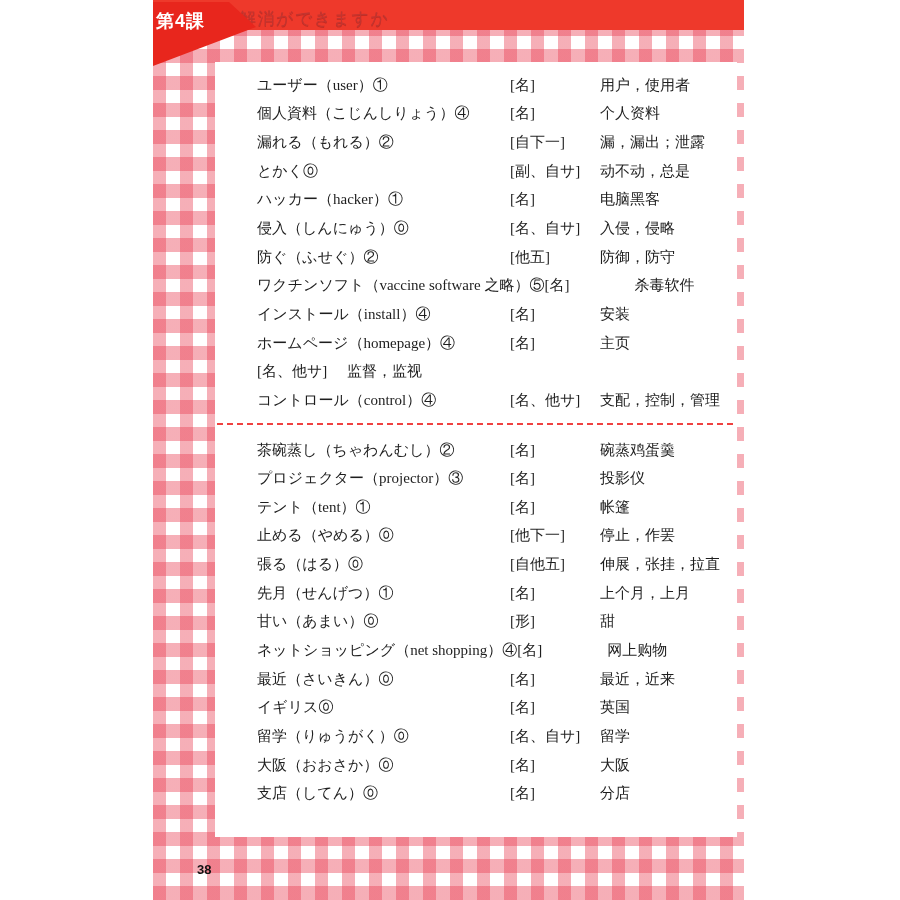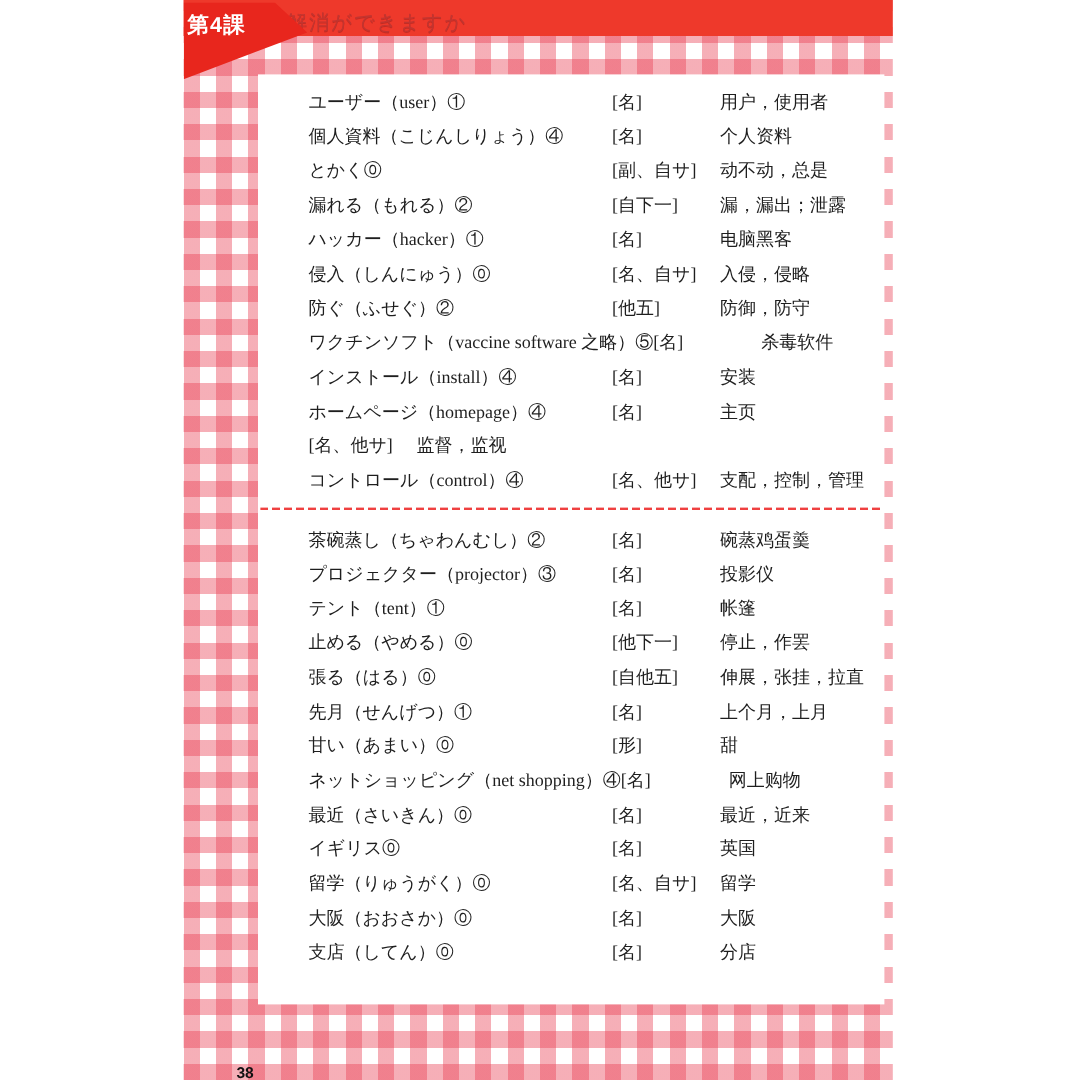--- a/index.html
+++ b/index.html
@@ -37,21 +37,21 @@
                color:#1e1e1e; font-size:15px; }
   .vocab-word    { min-width:253px; flex-shrink:0; }
   .vocab-pos     { width:90px; flex-shrink:0; }
   .vocab-meaning { flex:1; }
 
   .section-divider { height:2px; margin:8px 2px 0 2px;
       background:repeating-linear-gradient(90deg,#ef4140 0 6px, rgba(0,0,0,0) 6px 10px); }
 
   .page-number { position:absolute; left:44px; top:862px; z-index:2;
                  color:#111; font-size:13px; font-weight:bold;
-                 font-family:"Liberation Sans","DejaVu Sans",sans-serif;margin-top:24px; }
+                 font-family:"Liberation Sans","DejaVu Sans",sans-serif; }
 </style>
 </head>
 <body>
 
 <div class="page">
 
   <div class="banner"></div>
 
   <div class="lesson-title">解消ができますか</div>
 
@@ -67,32 +67,32 @@
     <span class="vocab-meaning">用户，使用者</span>
   </div>
 
   <div class="vocab-row">
     <span class="vocab-word">個人資料（こじんしりょう）④</span>
     <span class="vocab-pos">[名]</span>
     <span class="vocab-meaning">个人资料</span>
   </div>
 
   <div class="vocab-row">
+    <span class="vocab-word">漏れる（もれる）②</span>
+    <span class="vocab-pos">[自下一]</span>
+    <span class="vocab-meaning">漏，漏出；泄露</span>
+  </div>
+
+  <div class="vocab-row">
     <span class="vocab-word">とかく⓪</span>
     <span class="vocab-pos">[副、自サ]</span>
     <span class="vocab-meaning">动不动，总是</span>
   </div>
 
   <div class="vocab-row">
-    <span class="vocab-word">漏れる（もれる）②</span>
-    <span class="vocab-pos">[自下一]</span>
-    <span class="vocab-meaning">漏，漏出；泄露</span>
-  </div>
-
-  <div class="vocab-row">
     <span class="vocab-word">ハッカー（hacker）①</span>
     <span class="vocab-pos">[名]</span>
     <span class="vocab-meaning">电脑黑客</span>
   </div>
 
   <div class="vocab-row">
     <span class="vocab-word">侵入（しんにゅう）⓪</span>
     <span class="vocab-pos">[名、自サ]</span>
     <span class="vocab-meaning">入侵，侵略</span>
   </div>

